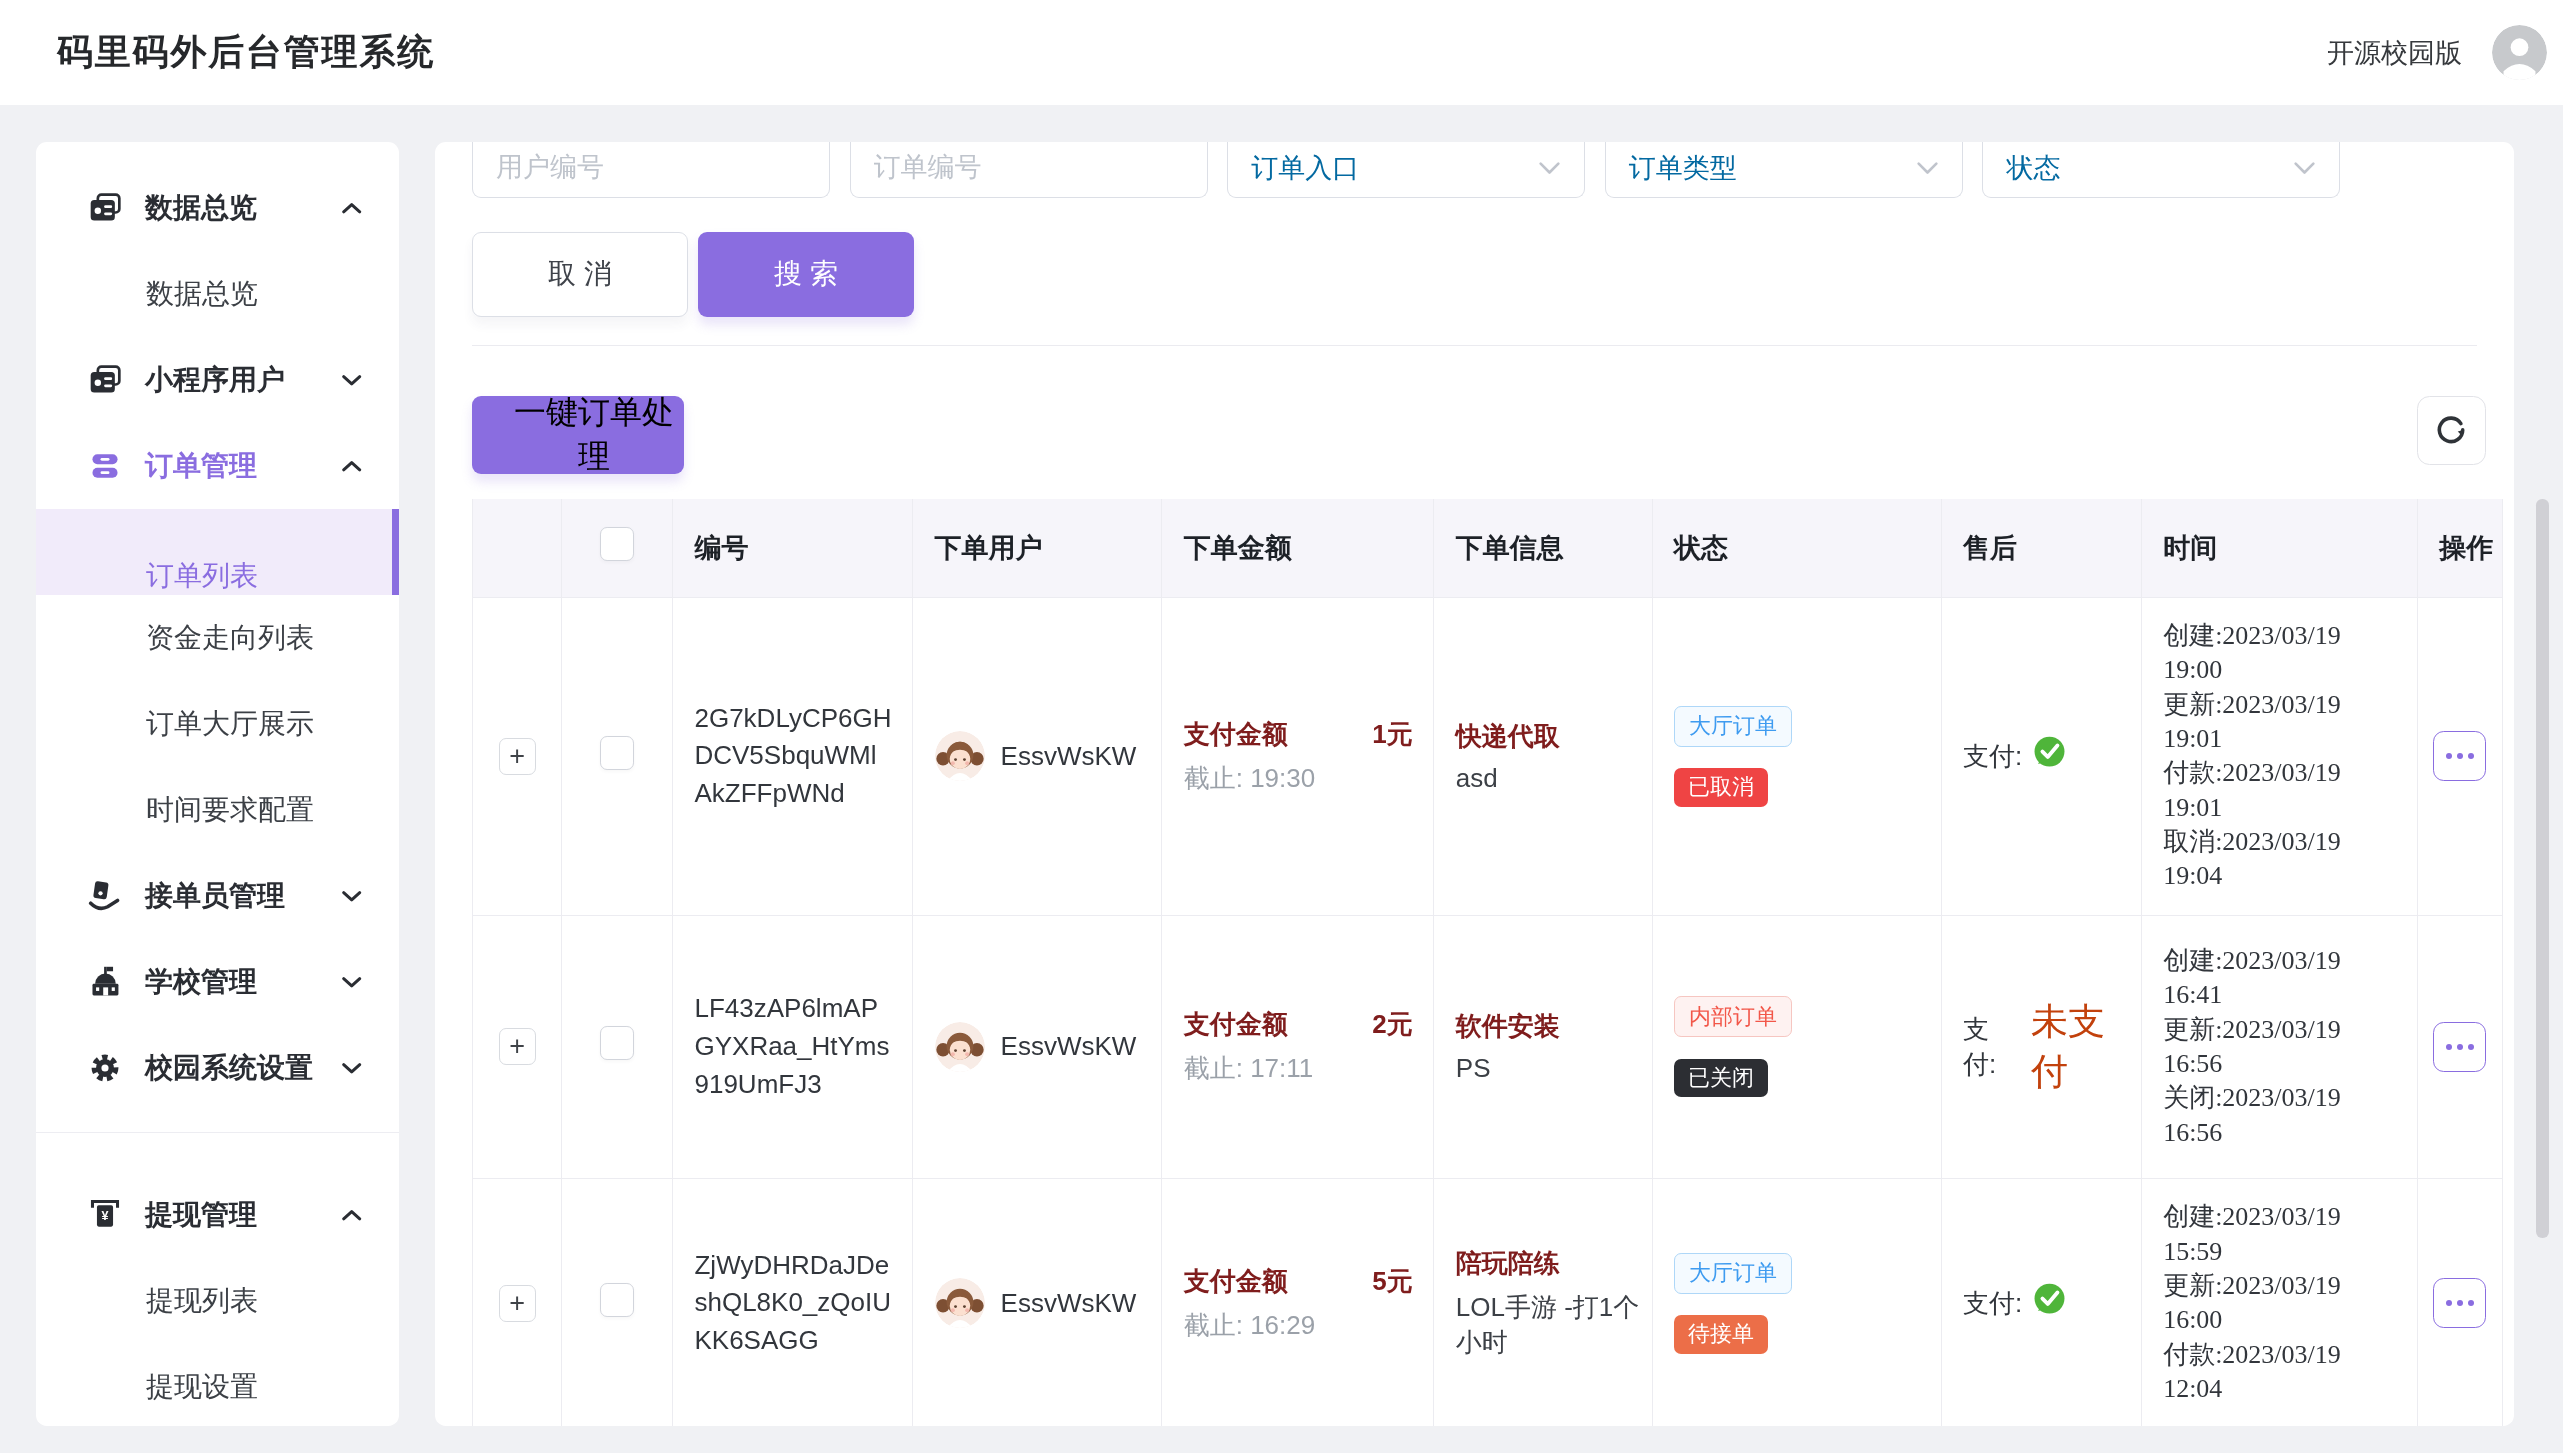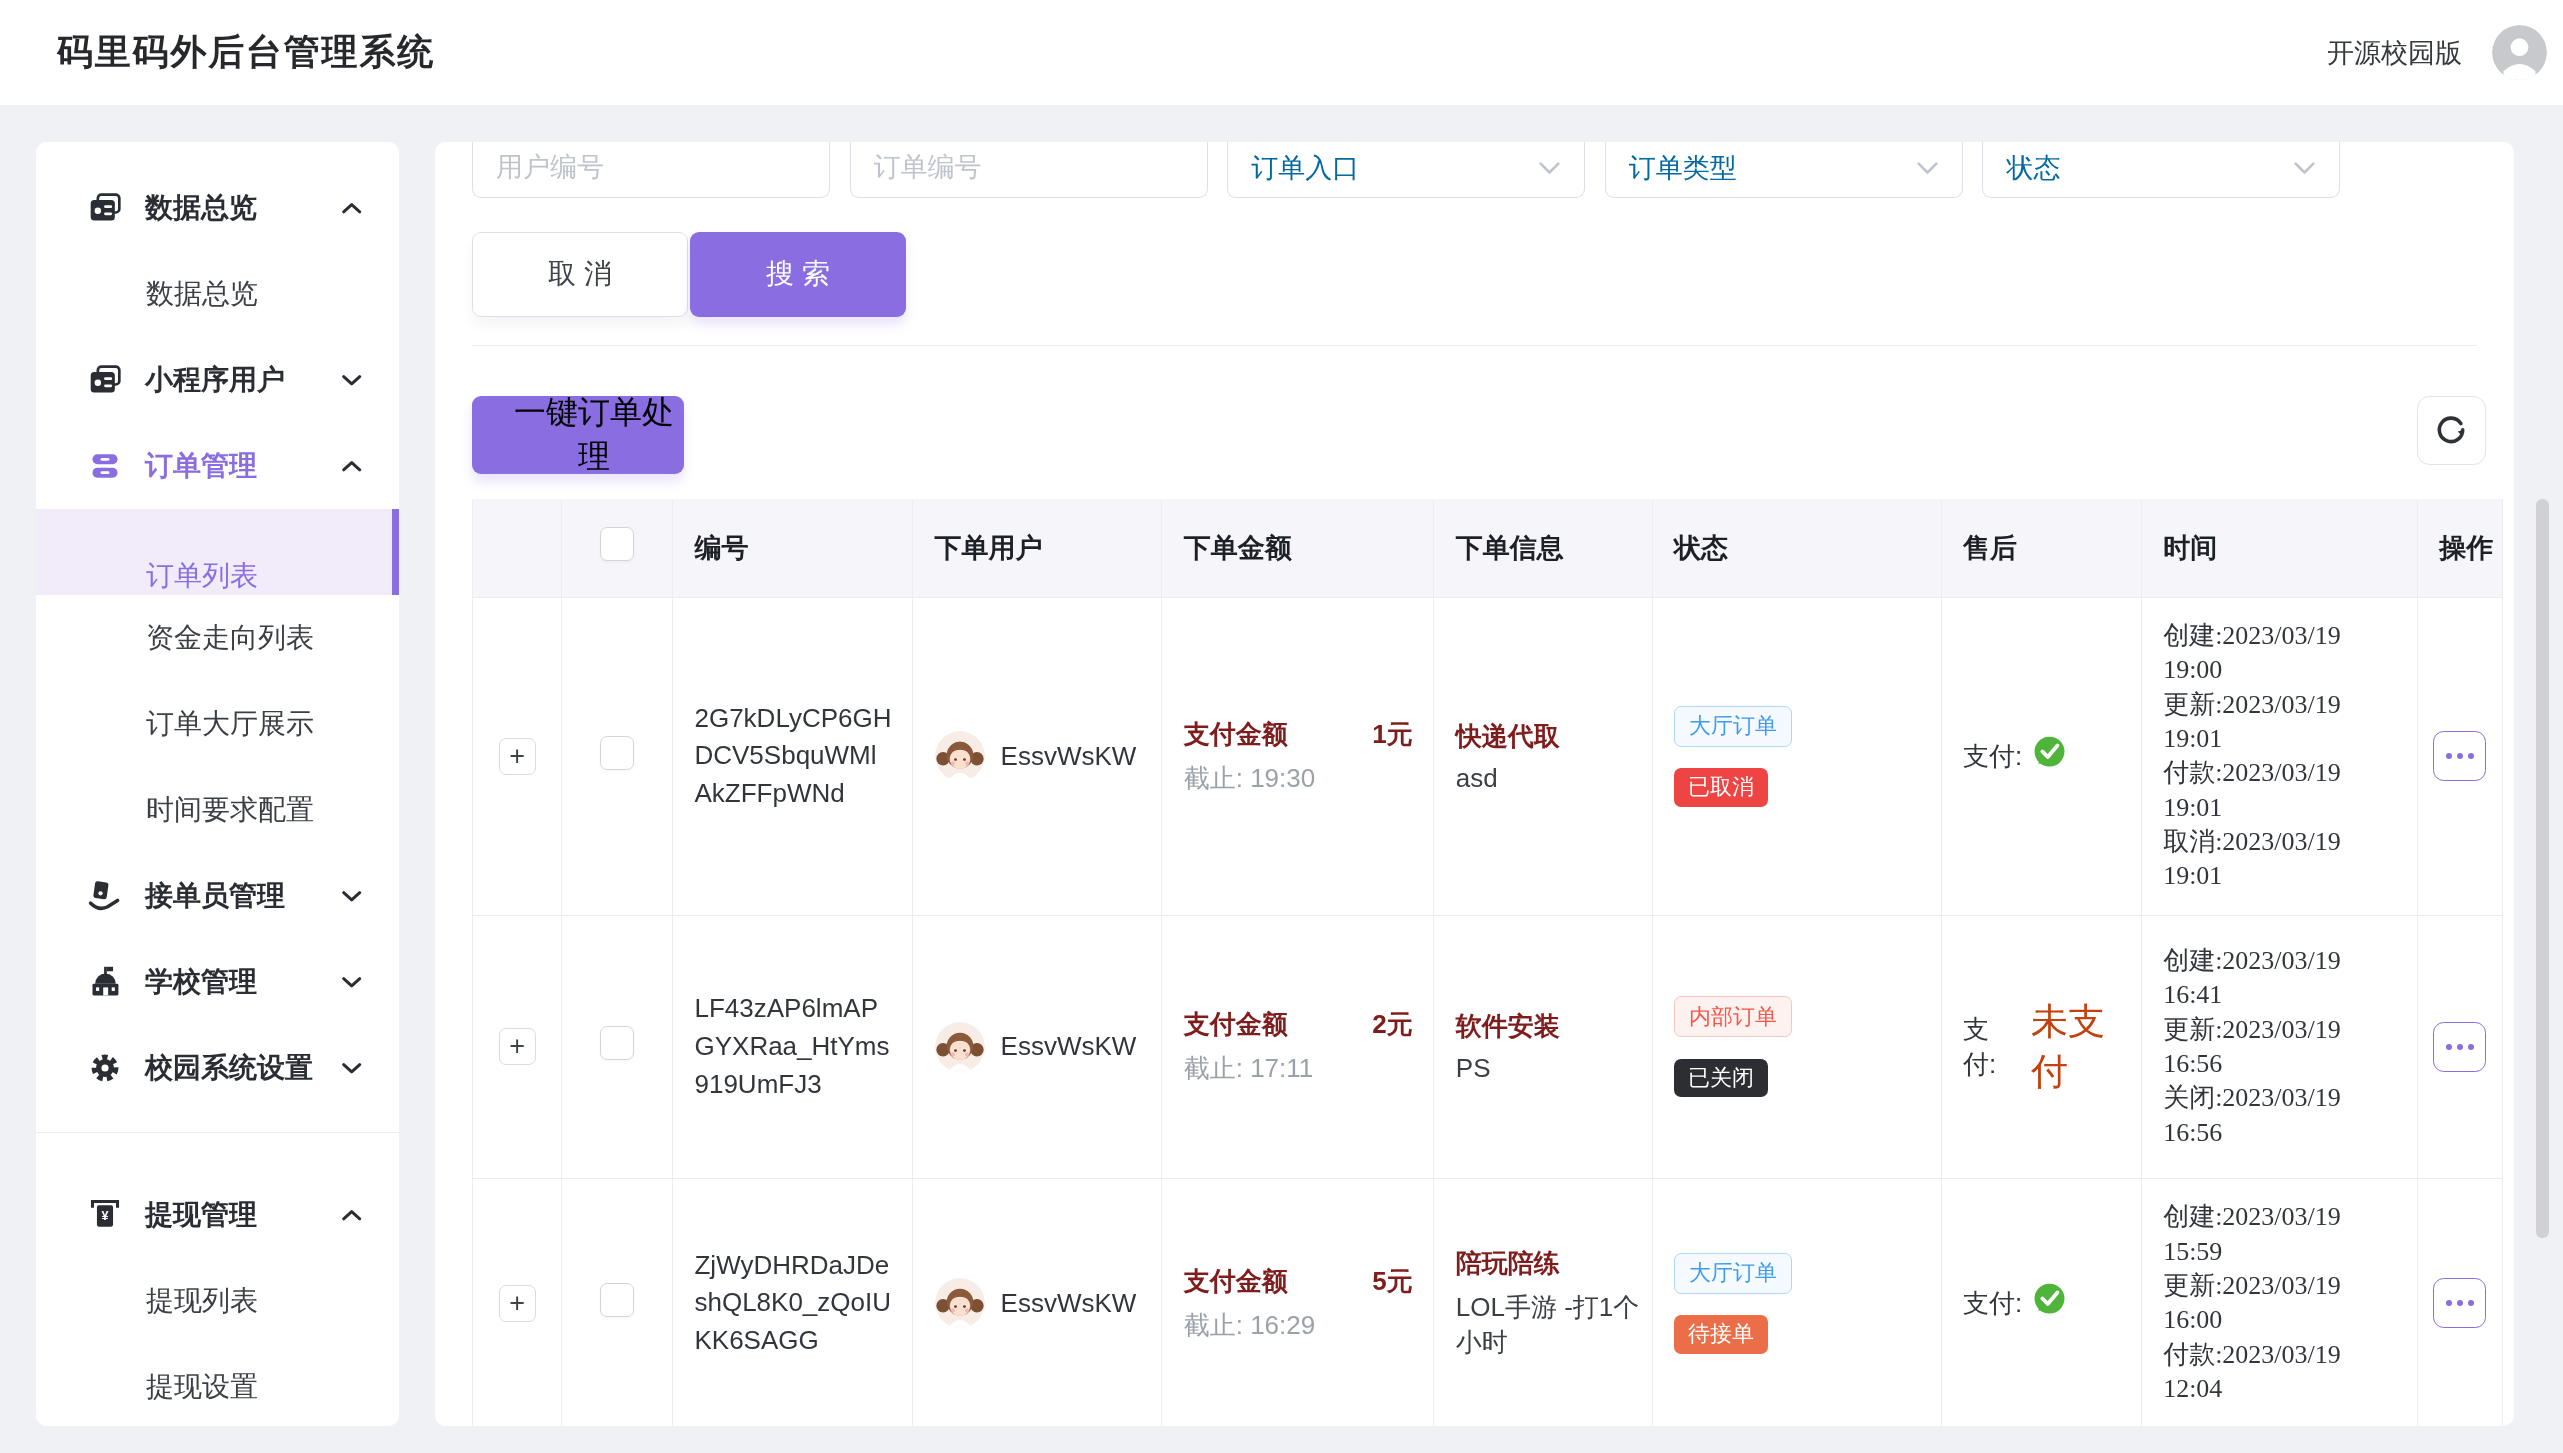--- a/index.html
+++ b/index.html
@@ -51,21 +51,21 @@
   .field {
     width:358px; height:77px; border:1.8px solid #dcdfe6; border-top:none;
     border-radius:0 0 9px 9px; background:#fff; display:flex; align-items:center;
     padding:18px 23px 0 23px; font-size:27px; color:#bfc4cc;
   }
   input.field::placeholder { color:#bfc4cc; }
   input.field { outline:none; }
   .field .ph { color:#0369a1; }
   .field .sel-chev { margin-left:auto; display:flex; }
 
-  .btn-row { margin:34px 0 0 37px; display:flex; gap:2px; }
+  .btn-row { margin:34px 0 0 37px; display:flex; gap:10px; }
   .btn {
     height:85px; border-radius:9px; font-size:28px; display:flex;
     align-items:center; justify-content:center; cursor:pointer;
     font-family:inherit;
   }
   .btn-cancel { width:216px; background:#fff; border:1.8px solid #dcdfe6; color:#3f434a;
     box-shadow:0 7.1px 10.7px rgba(60,60,90,.05); }
   .btn-primary { width:216px; background:#8a6de0; border:none; color:#fff;
     box-shadow:0 7.1px 10.7px rgba(138,109,224,.18); }
 
@@ -435,21 +435,21 @@
                 <path d="M8 34 l4 -8 7 5 z" fill="#4fb53a"></path>
                 <polyline points="13,20 19,26 30,13" fill="none" stroke="#ffffff" stroke-width="4.4" stroke-linecap="round" stroke-linejoin="round"></polyline>
               </svg>
             </span>
           </div>
         </td>
         <td class="time-cell">
           <div>创建:2023/03/19 19:00</div>
           <div>更新:2023/03/19 19:01</div>
           <div>付款:2023/03/19 19:01</div>
-          <div>取消:2023/03/19 19:01</div>
+          <div>取消:2023/03/19 19:04</div>
         </td>
         <td class="center">
           <button class="more-btn">
             <i></i>
               <i></i>
               <i></i>
           </button>
         </td>
       </tr>
 

